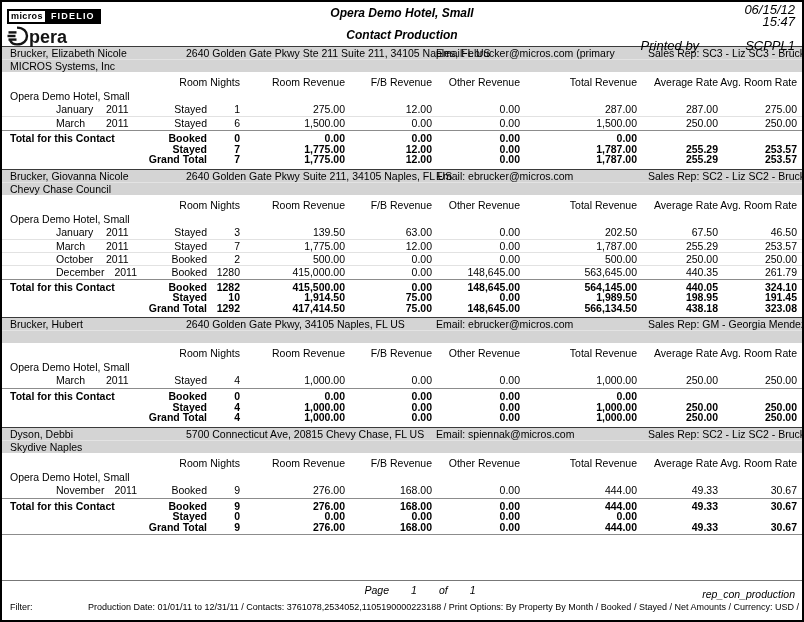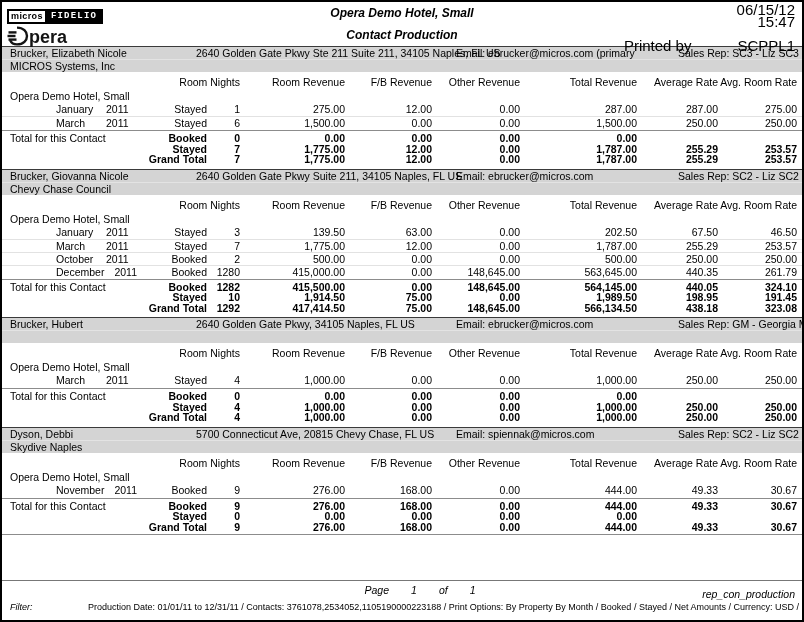--- a/index.html
+++ b/index.html
@@ -12,59 +12,59 @@
   .page {
     position:relative; width:804px; height:622px;
     border:2px solid #000; background:#fff; overflow:hidden;
   }
 
   
   .rpt-header { position:relative; height:44px; }
   .logo-block { position:absolute; left:5px; top:3px; }
   .micros-box { display:inline-flex; font-size:9px; font-weight:bold; line-height:11px; }
   .micros-box .micros { border:2px solid #000; background:#fff; padding:0 2px; letter-spacing:.4px; }
-  .micros-box .fidelio { background:#000; color:#fff; padding:0 4px; letter-spacing:1.2px; border:2px solid #000; border-left:none;font-family:Liberation Mono, monospace; }
+  .micros-box .fidelio { background:#000; color:#fff; padding:0 4px; letter-spacing:1.2px; border:2px solid #000; border-left:none; }
   .opera-logo { margin-top:1px; display:block; }
   .center-titles { position:absolute; left:0; right:0; top:4px; text-align:center; font-weight:bold; font-style:italic; }
   .hotel-title { font-size:12px; }
   .report-title { font-size:12px; margin-top:8px;font-style:italic; }
-  .right-meta { position:absolute; right:7px; top:2px; text-align:right; font-size:15px; line-height:12px; }
+  .right-meta { position:absolute; right:7px; top:2px; text-align:right; font-style:italic; font-size:13px; line-height:12px; }
   .printed-row { display:flex; justify-content:flex-end; gap:46px; margin-top:12px; }
 
   
   .band { background:#d4d4d4; border-top:1px solid #3a3a3a; font-size:10.5px; }
-  .band-row1 { display:grid; grid-template-columns:176px 250px 212px 1fr; height:13px; line-height:13px; padding:0 7px 0 8px; border-bottom:1px solid #e3e3e3;gap:10px; }
+  .band-row1 { display:grid; grid-template-columns:176px 250px 212px 1fr; height:13px; line-height:13px; padding:0 7px 0 8px; border-bottom:1px solid #e3e3e3; }
   .band-row1 .sales { text-align:right; white-space:nowrap; }
   .band-row1 > div { white-space:nowrap; overflow:visible; }
   .band-row2 { height:12px; line-height:12px; padding-left:8px; }
 
   
   .grid  { display:grid; grid-template-columns:150px 57px 33px 105px 87px 88px 117px 81px 79px; }
   .hgrid { display:grid; grid-template-columns:150px 90px 105px 87px 88px 117px 81px 79px; }
   .num { text-align:right; padding-right:2px; white-space:nowrap; }
   .header-row { height:17px; align-items:end; font-size:10.5px; line-height:13px; }
   .property-row { height:14px; line-height:15px; padding-left:8px; font-size:10.5px; }
   .month-row { height:13px; line-height:13px; font-size:10.5px; }
   .month-row + .month-row { border-top:1px solid #e2e2e2; }
   .c-label { padding-left:12px; white-space:nowrap; }
   .c-label .month { display:inline-block; min-width:40px; margin-right:10px;margin-left:42px; }
   .c-status { white-space:nowrap; justify-self:end; padding-right:2px; }
   .totals { border-top:1px solid #8c8c8c; margin-top:1px; padding:2px 0 2px; margin-bottom:2px; font-weight:bold; }
   .totals .grid { height:10.5px; line-height:10.5px; font-size:10.5px; }
-  .totals .t-label { padding-left:8px; font-weight:normal; white-space:nowrap; }
+  .totals .t-label { padding-left:8px; font-weight:bold; white-space:nowrap; }
   .section.last .totals { border-bottom:1px solid #8c8c8c; }
 
   
   .footer { position:absolute; left:0; right:0; bottom:0; height:40px; }
   .footer-rule { border-top:1px solid #777; }
   .pageline { position:relative; height:15px; font-style:italic; font-size:10.5px; margin-top:3px; }
   .page-center { display:flex; justify-content:center; gap:22px;padding-left:36px; }
   .report-id { position:absolute; right:7px; top:4px; }
   .filterline { display:flex; font-size:9px; padding:3px 8px 0 8px; }
-  .filter-label { font-style:italic; width:78px; flex:none; }
+  .filter-label { width:78px; flex:none; }
   .filter-text { white-space:nowrap; }
 </style>
 </head>
 <body>
 
 <div class="page">
 
   <div class="rpt-header">
     <div class="logo-block">
       <div class="micros-box">

